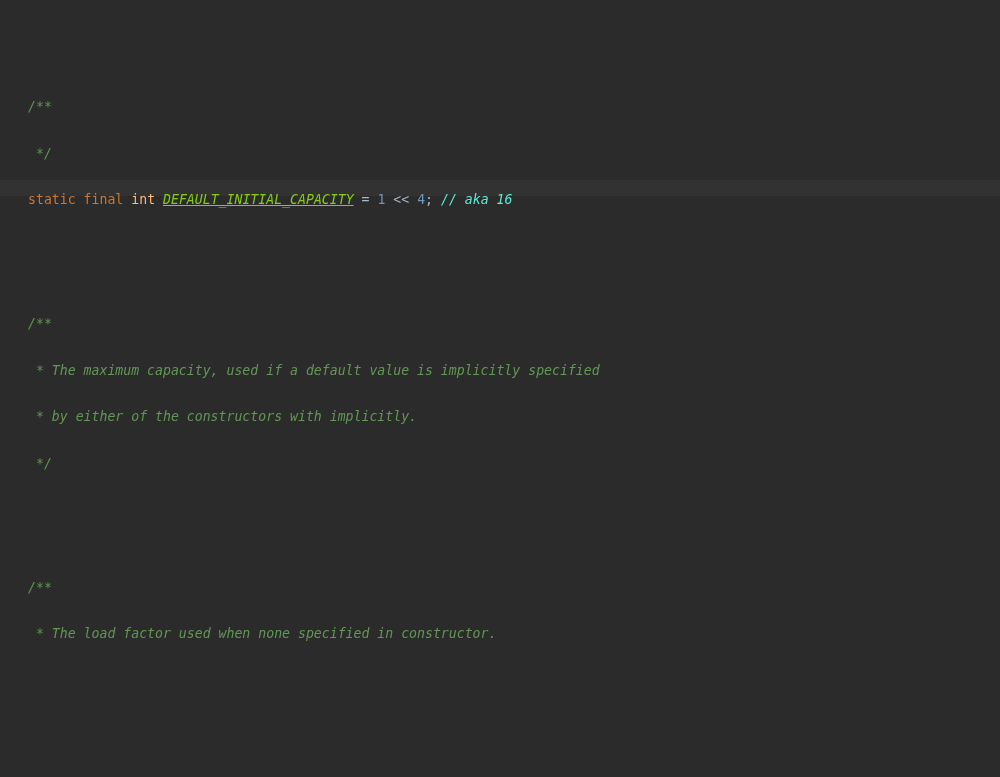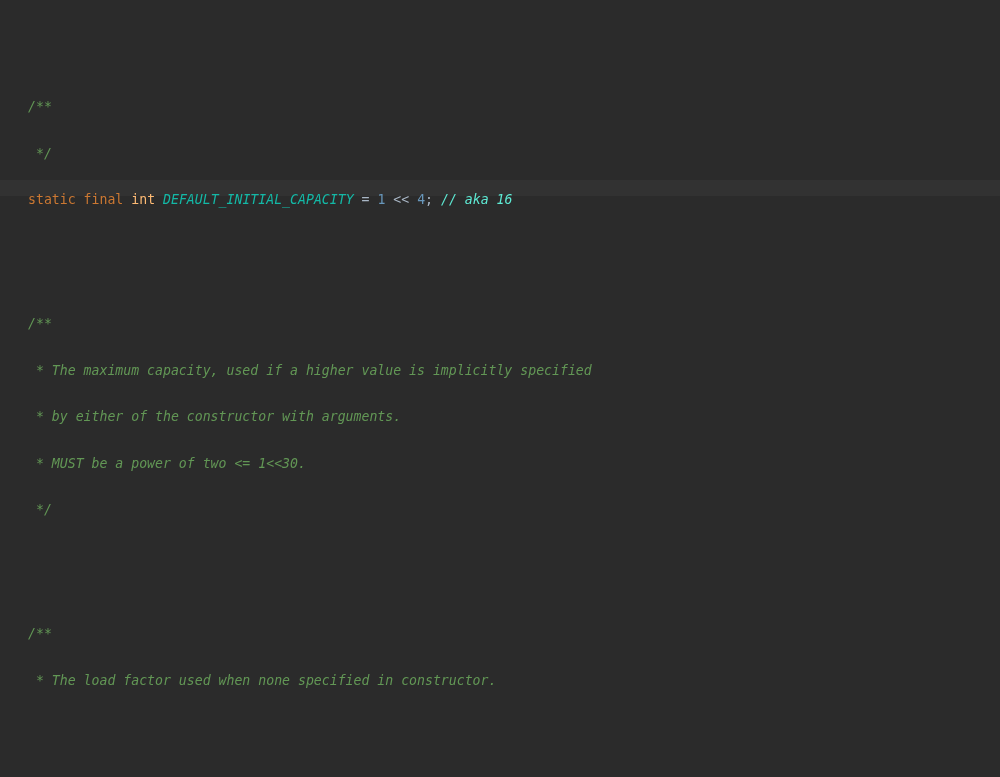--- a/index.html
+++ b/index.html
@@ -18,21 +18,21 @@
     width: 1000px;
     height: 777px;
     padding: 6px 0 0 28px;
     line-height: 15.5px;
     white-space: pre;
   }
   .line { display: block; height: 15.5px; }
   .c   { color: #629755; }          
   .kw  { color: #cc7832; font-style: normal; margin-top: 38px; }  
   .ty  { color: #fdba74; font-style: normal; }  
-  .id  { color: #14b8a6; }          
+  .id  { color: #84cc16; text-decoration: underline; }          
   .num { color: #6897bb; font-style: normal; }  
   .op  { color: #a9b7c6; font-style: normal; }  
   .gc  { color: #5eead4; }          
 
   .caret-line {
     position: absolute;
     left: 0; right: 0;
     height: 15.5px;
     background: #323232;
     z-index: 0;
@@ -47,23 +47,22 @@
   <div class="caret-line" style="top:180px"></div>
 
   
   <span class="line"><span class="c">/**</span></span>
   <span class="line"><span class="c"> */</span></span>
   <span class="line"><span class="kw">static</span><span class="op"> </span><span class="kw">final</span><span class="op"> </span><span class="ty">int</span><span class="op"> </span><span class="id">DEFAULT_INITIAL_CAPACITY</span><span class="op"> = </span><span class="num">1</span><span class="op"> &lt;&lt; </span><span class="num">4</span><span class="op">;</span><span class="gc"> // aka 16</span></span>
   <span class="line"></span>
 
   
   <span class="line"><span class="c">/**</span></span>
-  <span class="line"><span class="c"> * The maximum capacity, used if a higher value is implicitly specified</span></span>
-  <span class="line"><span class="c"> * by either of the constructor with arguments.</span></span>
-  <span class="line"><span class="c"> * MUST be a power of two &lt;= 1&lt;&lt;30.</span></span>
+  <span class="line"><span class="c"> * The maximum capacity, used if a default value is implicitly specified</span></span>
+  <span class="line"><span class="c"> * by either of the constructors with implicitly.</span></span>
   <span class="line"><span class="c"> */</span></span>
   <span class="line"></span>
 
   
   <span class="line"><span class="c">/**</span></span>
   <span class="line"><span class="c"> * The load factor used when none specified in constructor.</span></span>
   
   
   
 

